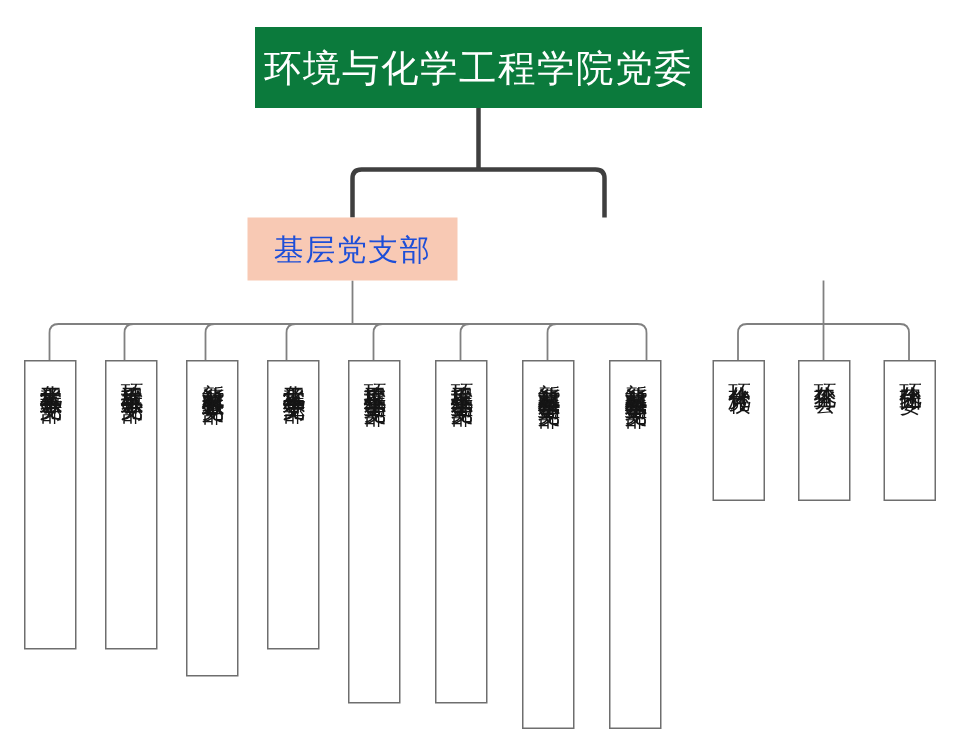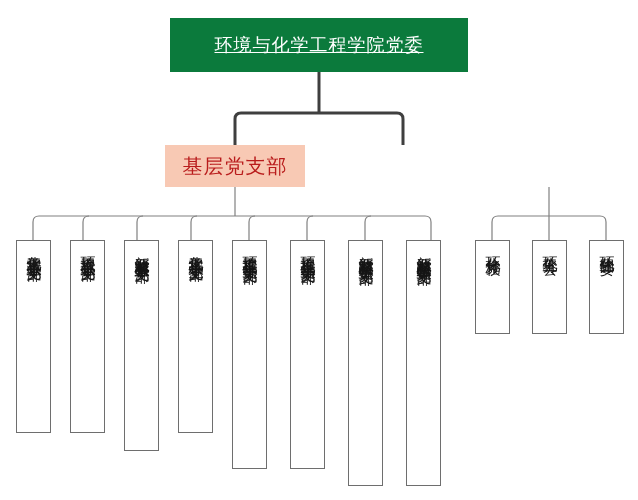--- a/index.html
+++ b/index.html
@@ -41,38 +41,37 @@
     width: 298px;
     height: 54px;
     background: #0b7a3c;
     display: flex;
     align-items: center;
     justify-content: center;
     box-sizing: border-box;
   }
   .root-node .node-text {
     color: #ffffff;
-    font-size: 18px;
+    font-size: 25px;
     letter-spacing: 1px;
     line-height: 1;
     white-space: nowrap;
-    text-decoration: underline;
   }
 
   
   .mid-node {
     position: absolute;
     background: #f8c9b4;
     display: flex;
     align-items: center;
     justify-content: center;
     box-sizing: border-box;
   }
   .mid-node .node-text {
-    color: #b91c1c;
+    color: #1d4ed8;
     font-size: 20px;
     letter-spacing: 1px;
     line-height: 1;
     white-space: nowrap;
   }
   #mid-node-0 {
     left: 165px;
     top: 145px;
     width: 140px;
     height: 42px;

